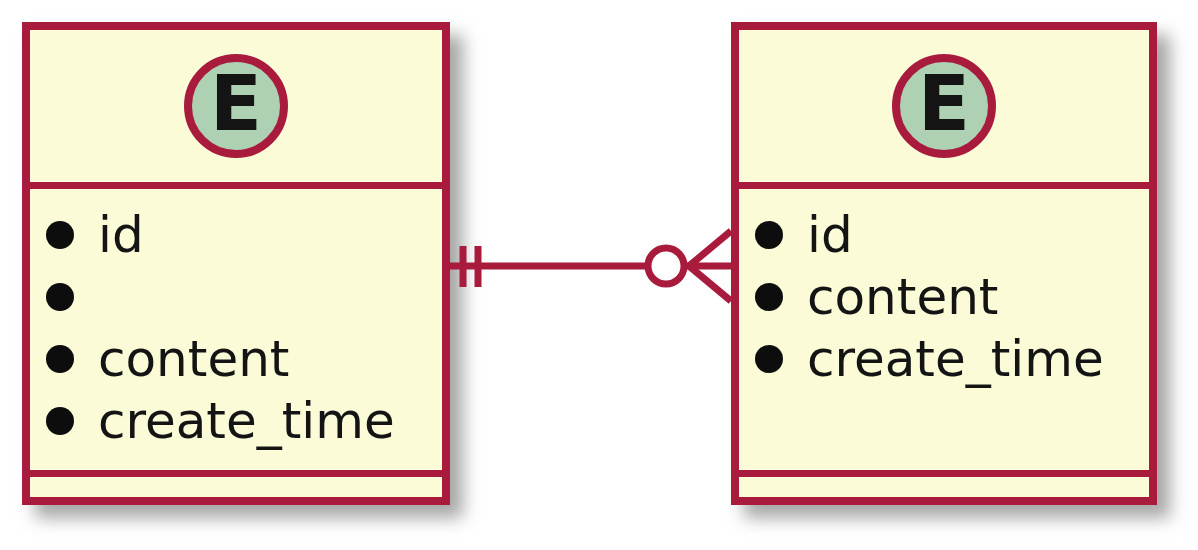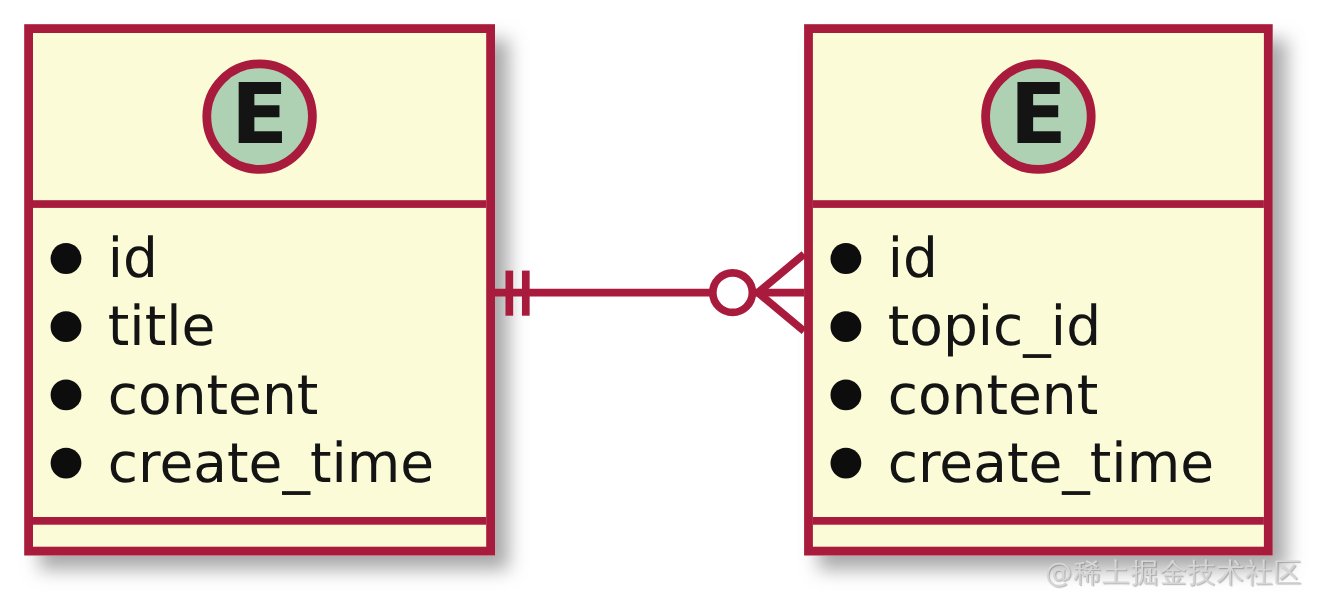--- a/index.html
+++ b/index.html
@@ -85,21 +85,20 @@
       </span>
     </div>
     <div class="compartment-sep"></div>
     <div class="entity-fields">
       <div class="field-row">
         <span class="field-bullet"></span>
         <span class="field-name">id</span>
       </div>
       <div class="field-row">
         <span class="field-bullet"></span>
-        <span class="field-name">title</span>
       </div>
       <div class="field-row">
         <span class="field-bullet"></span>
         <span class="field-name">content</span>
       </div>
       <div class="field-row">
         <span class="field-bullet"></span>
         <span class="field-name">create_time</span>
       </div>
     </div>
@@ -111,24 +110,20 @@
     <div class="entity-header">
       <span class="stereo-circle">
         <span class="stereo-letter">E</span>
       </span>
     </div>
     <div class="compartment-sep"></div>
     <div class="entity-fields">
       <div class="field-row">
         <span class="field-bullet"></span>
         <span class="field-name">id</span>
-      </div>
-      <div class="field-row">
-        <span class="field-bullet"></span>
-        <span class="field-name">topic_id</span>
       </div>
       <div class="field-row">
         <span class="field-bullet"></span>
         <span class="field-name">content</span>
       </div>
       <div class="field-row">
         <span class="field-bullet"></span>
         <span class="field-name">create_time</span>
       </div>
     </div>
@@ -147,14 +142,13 @@
       </g>
 
       <g>
         <circle cx="666" cy="266" r="18" fill="#ffffff"></circle>
         <line x1="689" y1="266" x2="731" y2="231"></line>
         <line x1="689" y1="266" x2="731" y2="301"></line>
       </g>
     </g>
   </svg>
 
-  <div class="watermark">@稀土掘金技术社区</div>
 </div>
 
 </body></html>

